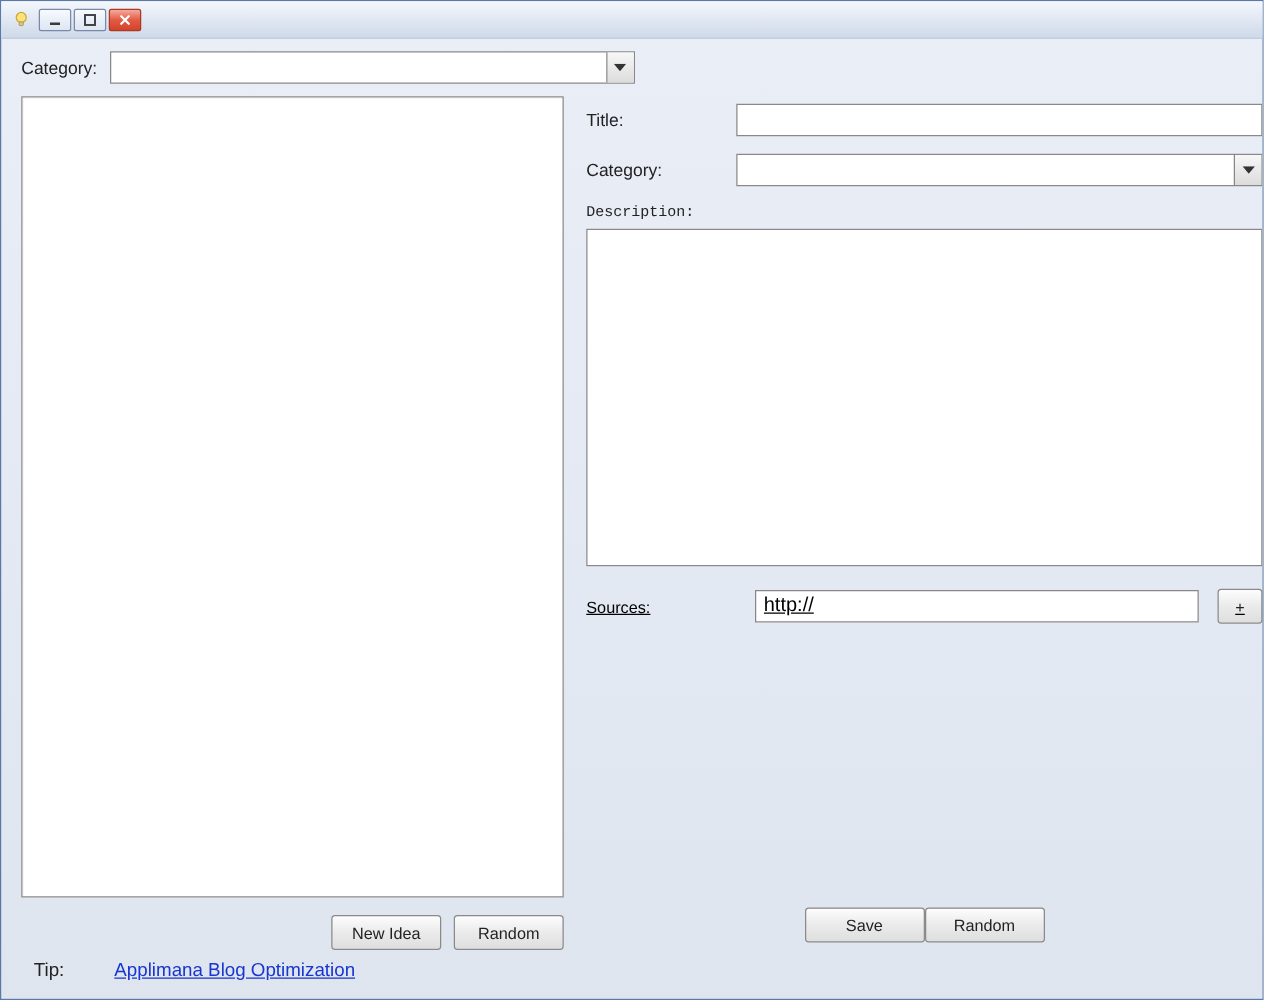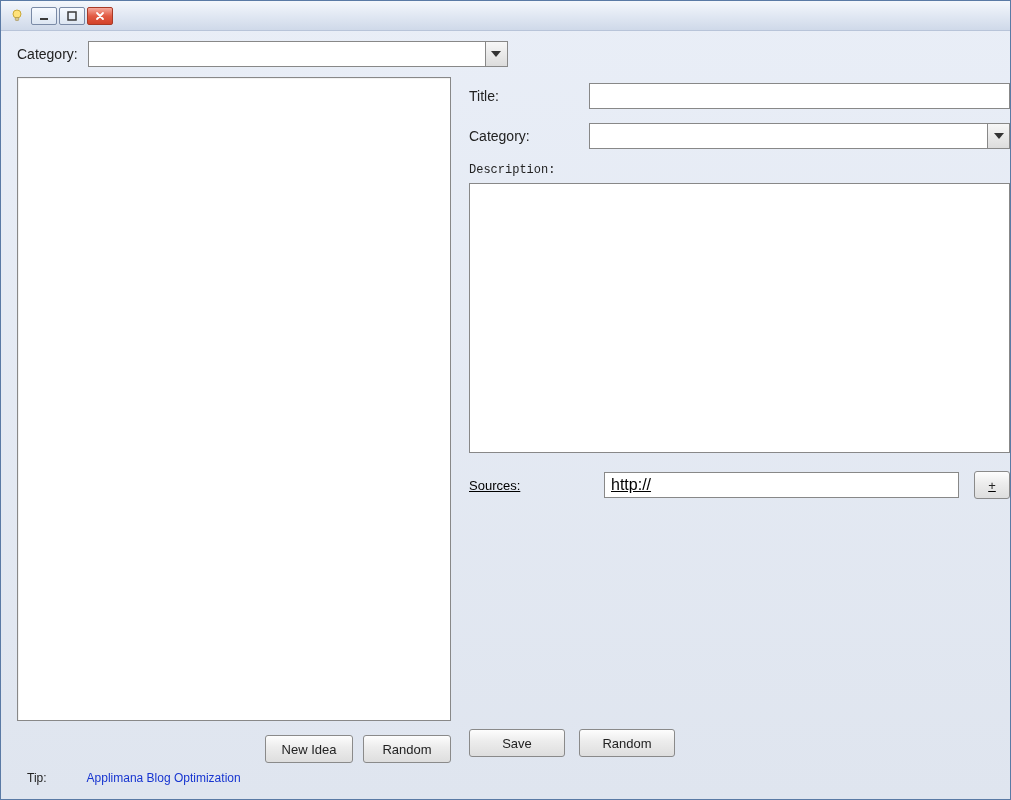--- a/index.html
+++ b/index.html
@@ -188,36 +188,36 @@
   }
   .sources-row {
     display: flex;
     align-items: center;
     gap: 15px;
     text-decoration: underline;
   }
   .sources-row .form-label { width: 120px; }
   .right-buttons {
     display: flex;
-    justify-content: flex-start;
-    gap: 14px;
+    justify-content: center;
     margin-top: auto;
     padding-top: 20px;
     padding-bottom: 6px;
   }
   .footer {
     display: flex;
     align-items: center;
     gap: 40px;
     padding: 8px 10px 2px 10px;
-    font-size: 12px;
+    font-size: 15px;
   }
   .footer .tip-label { color: #222; }
   .footer a {
     color: #1735d0;
+    text-decoration: underline;
     cursor: pointer;
   }
 </style>
 </head>
 <body>
 
 <div class="window">
 
   <div class="titlebar">
     <span class="app-icon">

